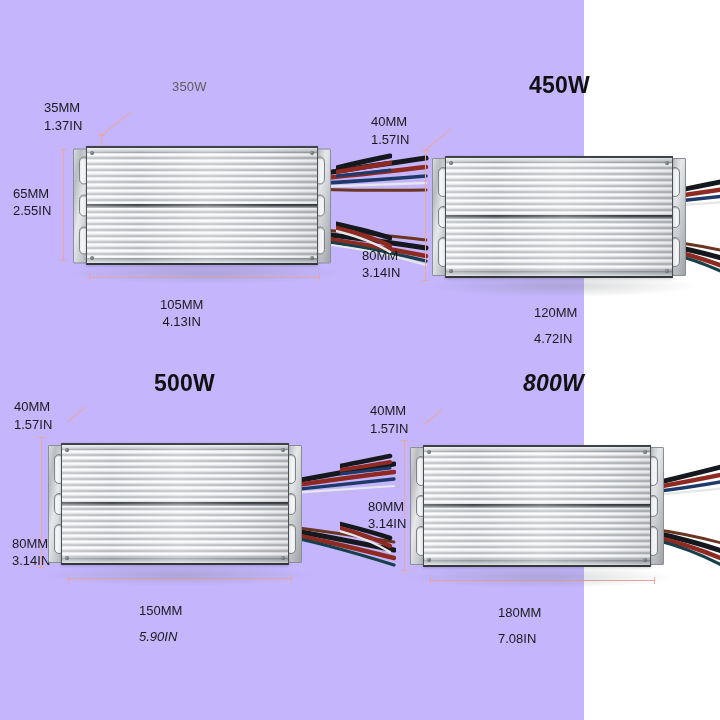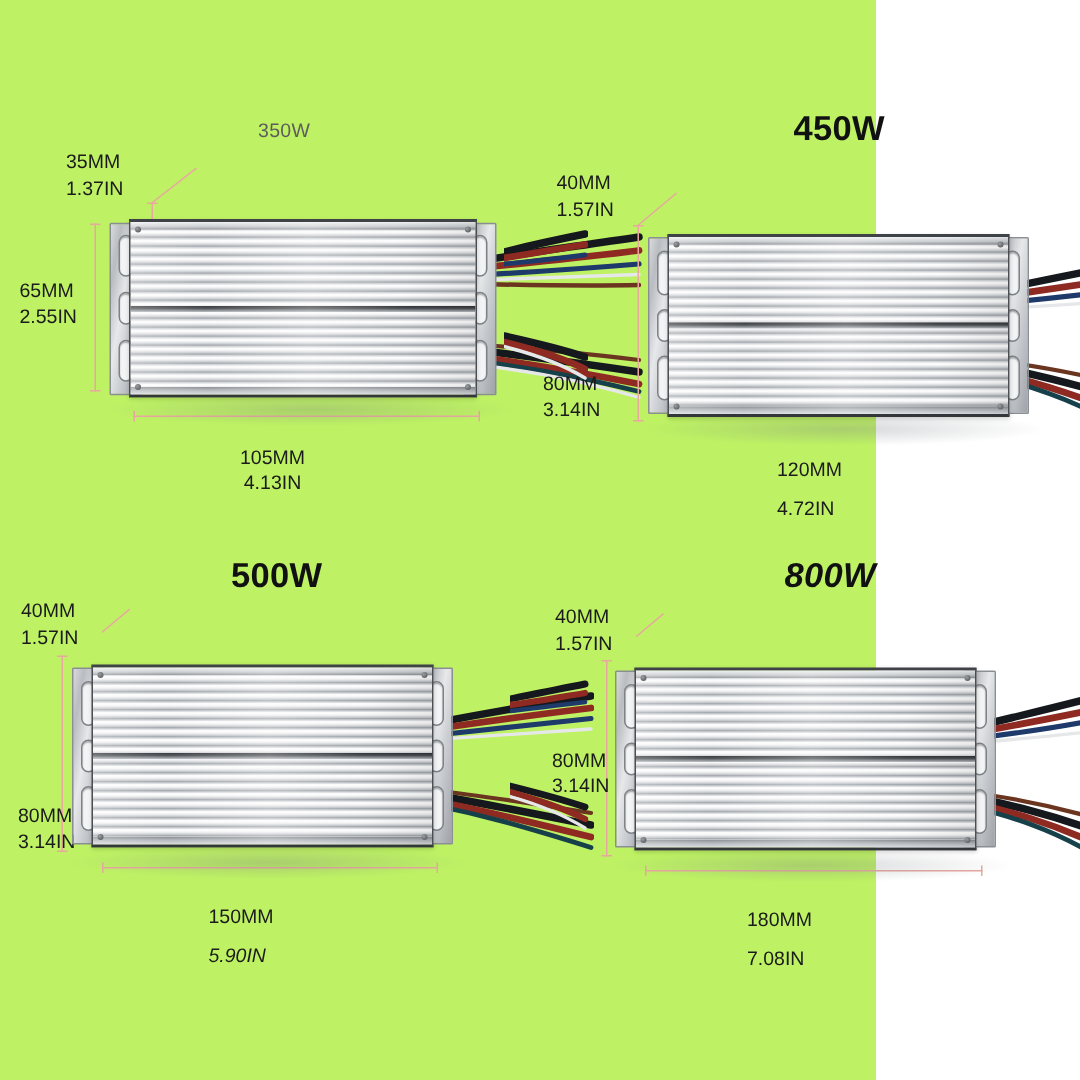--- a/index.html
+++ b/index.html
@@ -14,21 +14,21 @@
     overflow: hidden;
     font-family: "Liberation Sans", sans-serif;
     color: #1a1a1a;
   }
 
   .canvas {
     position: absolute;
     left: 0; top: 0;
     width: 584px;
     height: 720px;
-    background: #bef264;
+    background: #c4b5fd;
   }
 
   .unit {
     position: absolute;
   }
 
   
   .title {
     position: absolute;
     white-space: nowrap;
@@ -288,21 +288,21 @@
       <div>1.57IN</div>
     </div>
     <div class="leader" style="left:425px; top:150px; width:34px; transform:rotate(-40deg);"></div>
 
     <div class="vrule" style="left:425px; top:150px; height:131px;"></div>
     <div class="dimtext" style="left:362px; top:247px;">
       <div>80MM</div>
       <div>3.14IN</div>
     </div>
 
-    <div class="dimtext" style="left:518px; top:304px;">
+    <div class="dimtext" style="left:534px; top:304px;">
       <div>120MM</div>
       <div style="margin-top:9px;">4.72IN</div>
     </div>
 
     <svg class="wires" style="left:655px; top:165px; width:70px; height:120px;" viewBox="0 0 70 120">
       <g stroke-linecap="round" fill="none">
         <path d="M2,30 C20,26 40,22 70,16" stroke="#15181c" stroke-width="5"></path>
         <path d="M2,34 C22,31 42,28 70,24" stroke="#8f2a22" stroke-width="4.5"></path>
         <path d="M2,38 C24,36 44,34 70,31" stroke="#1d3a6b" stroke-width="3.4"></path>
         <path d="M2,41 C24,40 44,39 70,37" stroke="#e6e7e9" stroke-width="2.2"></path>

